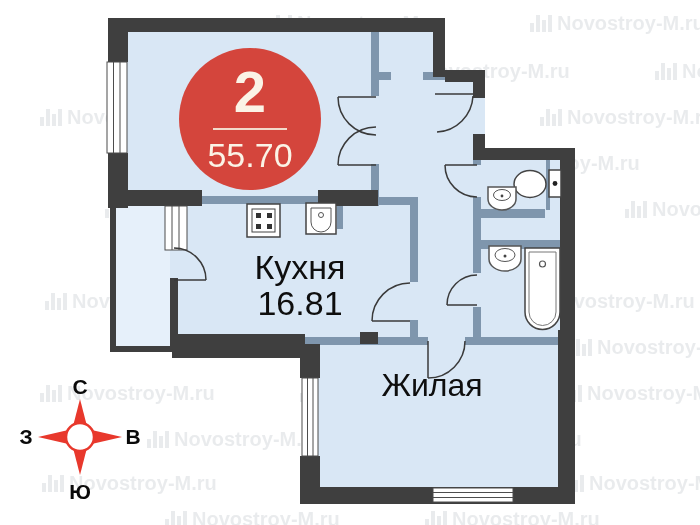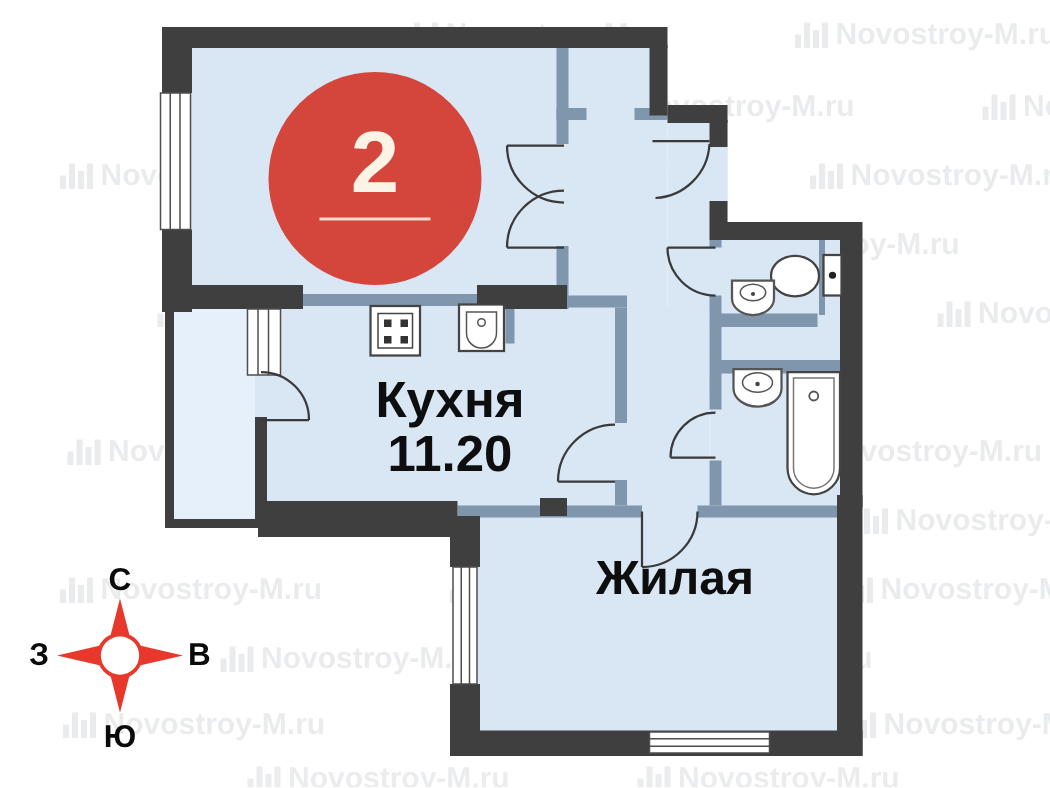--- a/index.html
+++ b/index.html
@@ -9,24 +9,24 @@
 
   
   .wm{position:absolute;display:flex;align-items:center;gap:5px;color:#5f6d7a;opacity:.13;
       font-weight:bold;font-size:20px;white-space:nowrap;pointer-events:none;}
   .wm .bars{display:flex;align-items:flex-end;gap:2px;}
   .wm .bars i{display:block;width:4px;background:currentColor;}
   .wm .bars i.b1{height:9px;}.wm .bars i.b2{height:17px;}
   .wm .bars i.b3{height:12px;}.wm .bars i.b4{height:17px;}
 
   
-  .label{position:absolute;color:#0e0e0e;text-align:center;font-weight:bold;}
+  .label{position:absolute;color:#0e0e0e;text-align:center;}
   .label .ln{line-height:36px;}
   .kitchen-label{left:205px;top:249px;width:190px;font-size:34px;}
-  .living-label{left:355px;top:368px;width:190px;font-size:32px;}
+  .living-label{left:337px;top:368px;width:190px;font-size:32px;}
   .living-label .ln{line-height:35px;}
 
   
   .badge{position:absolute;left:179px;top:48px;width:142px;height:142px;border-radius:50%;
          background:#d4453c;display:flex;flex-direction:column;align-items:center;
          justify-content:center;color:#fbf3e6;}
   .badge .num{font-size:58px;font-weight:bold;line-height:1;margin-top:-4px;}
   .badge .divider{width:74px;height:2px;background:#f4e7d8;opacity:.92;margin:7px 0 8px;}
   .badge .area{font-size:34px;line-height:1;}
 
@@ -456,25 +456,26 @@
         <polygon points="38,437 77,428 77,446"></polygon>
         <polygon points="122,437 83,428 83,446"></polygon>
       </g>
       <circle cx="80" cy="437" r="14" fill="#ffffff" stroke="#e8382c" stroke-width="2.5"></circle>
     </g>
   </svg>
 
   <div class="badge">
     <div class="num">2</div>
     <div class="divider"></div>
+    <div class="area">55.70</div>
   </div>
 
   <div class="label kitchen-label">
     <div class="ln">Кухня</div>
-    <div class="ln">11.20</div>
+    <div class="ln">16.81</div>
   </div>
   <div class="label living-label">
     <div class="ln">Жилая</div>
   </div>
 
   <div class="cletter" style="left:67px;top:375px">С</div>
   <div class="cletter" style="left:67px;top:480px">Ю</div>
   <div class="cletter" style="left:13px;top:425px">З</div>
   <div class="cletter" style="left:120px;top:425px">В</div>
 

